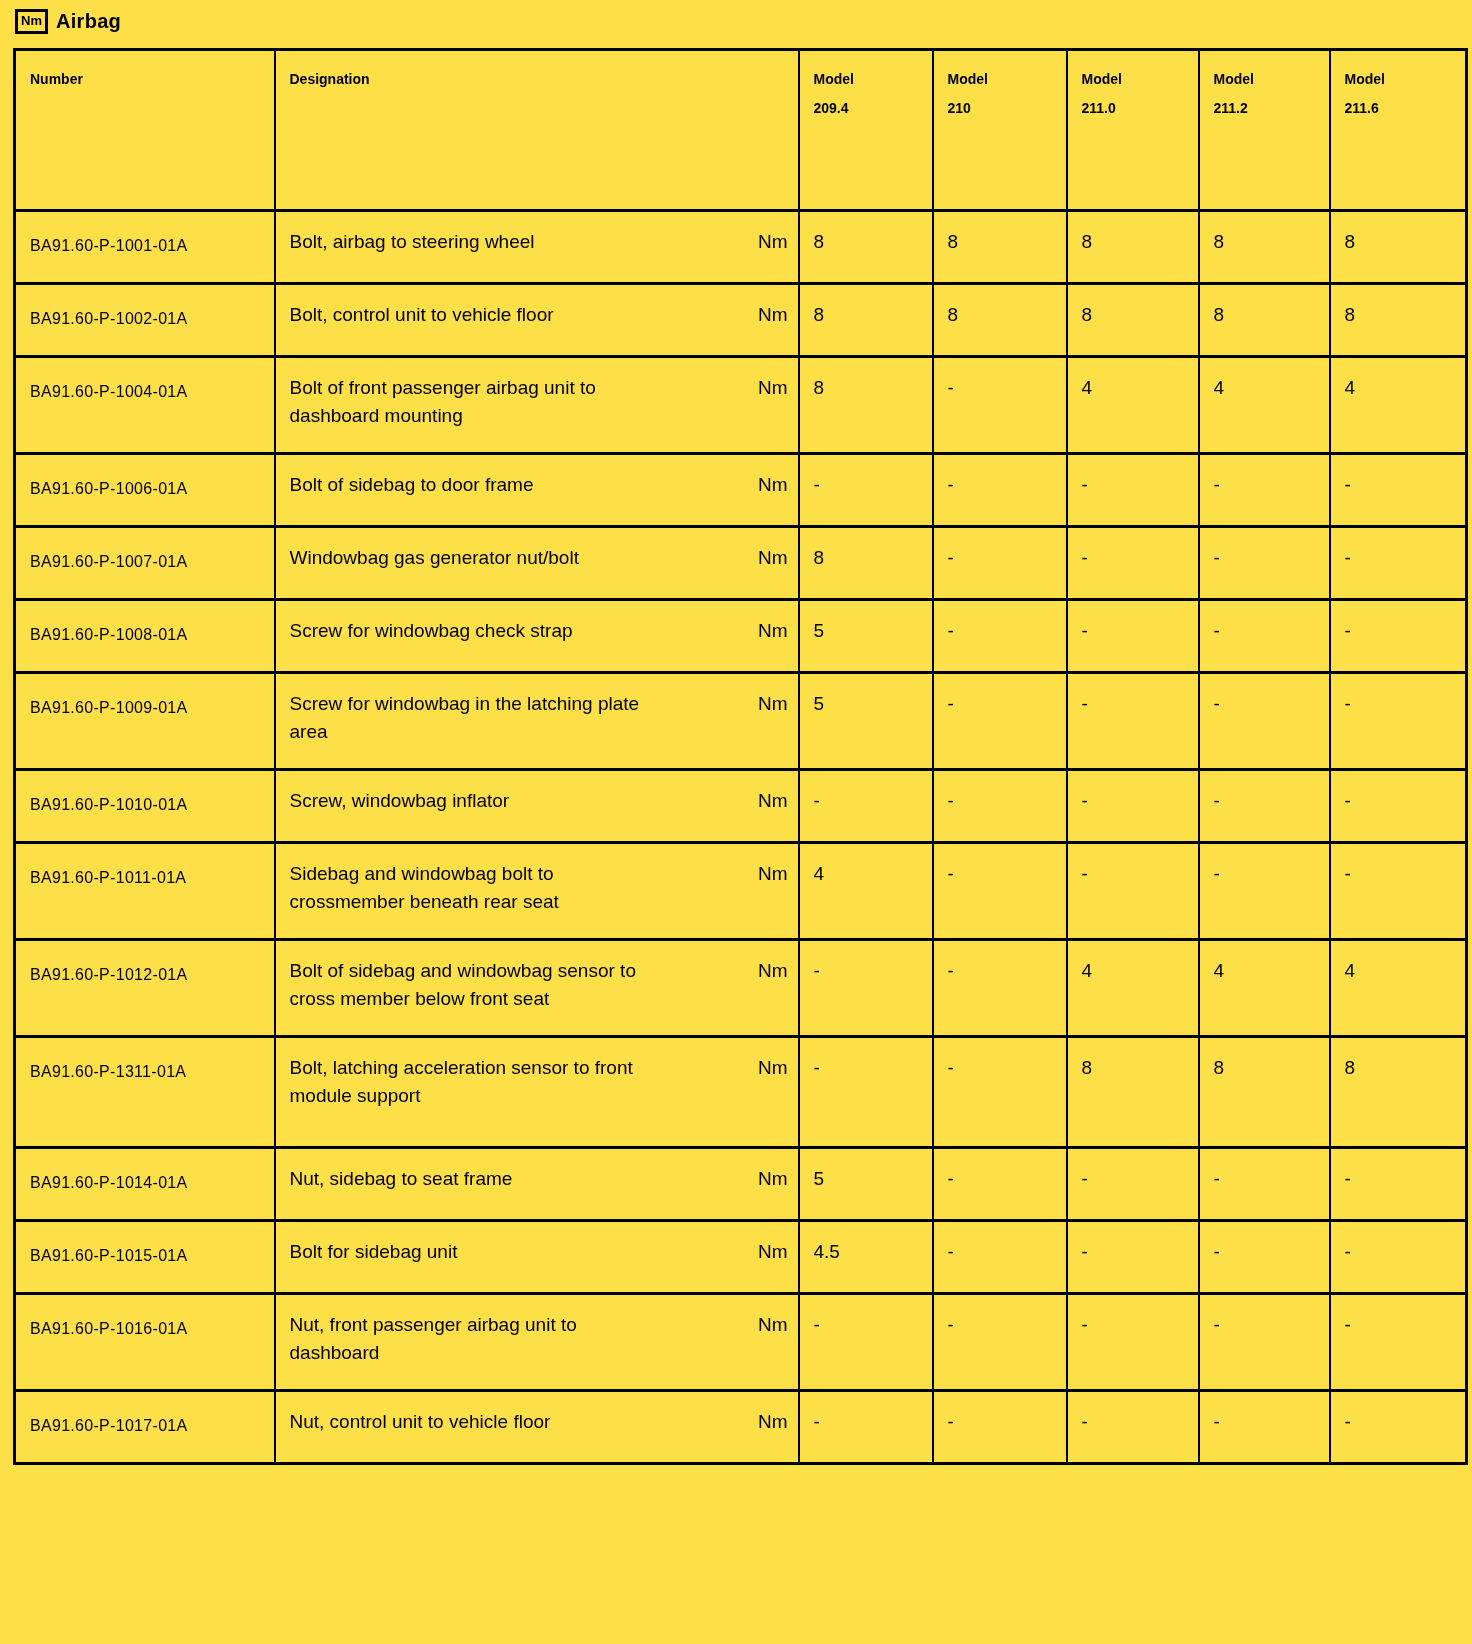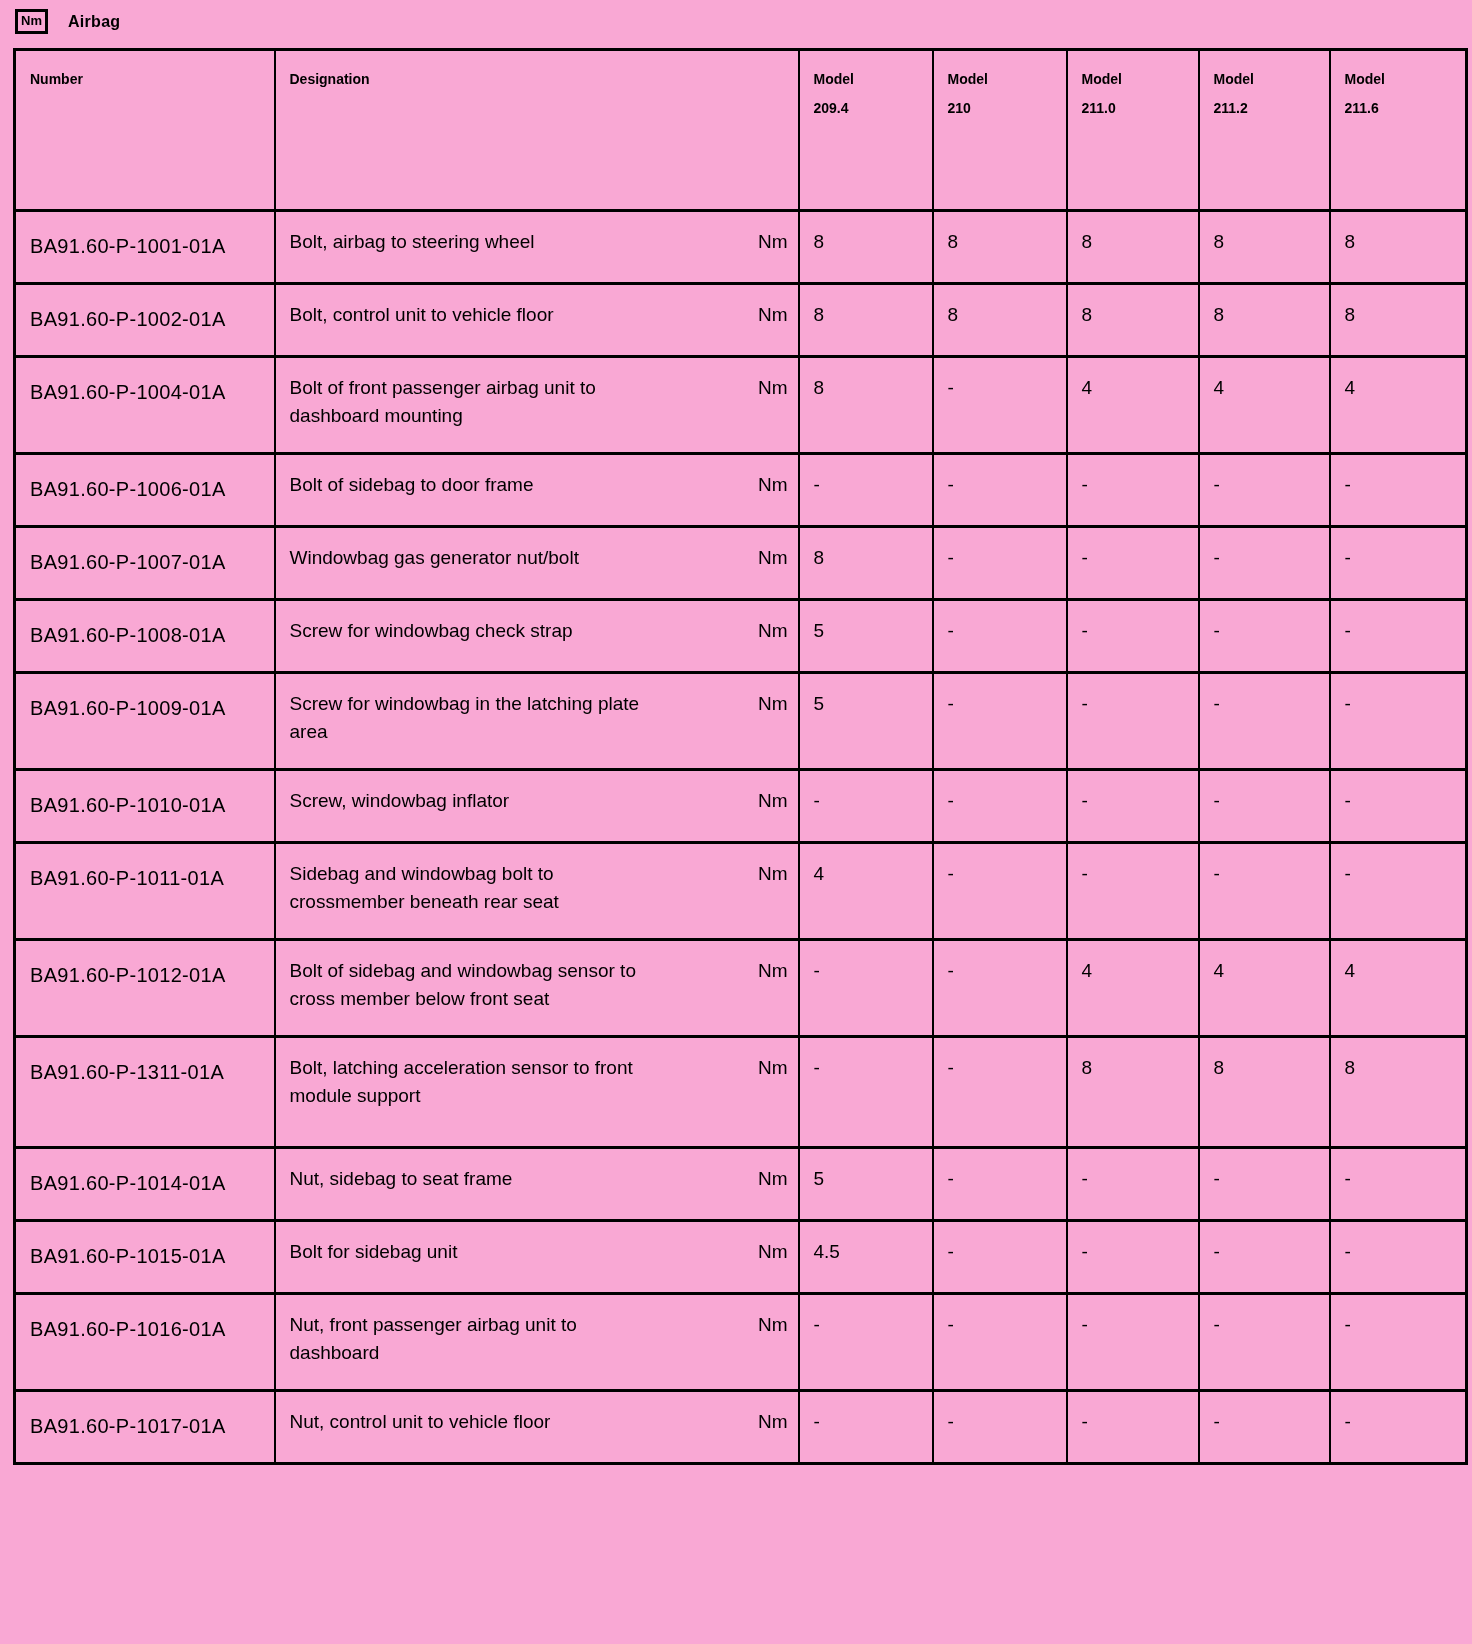--- a/index.html
+++ b/index.html
@@ -6,41 +6,41 @@
   html, body {
     margin: 0;
     background: #ffffff;
     color: #000000;
     font-family: "Liberation Sans", "DejaVu Sans", sans-serif;
   }
   .page {
     width: 1472px;
     height: 1644px;
     padding: 8px 0 0 13px;
-    background: #f9a8d4;
+    background: #fde047;
     overflow: hidden;
   }
   .doc-header {
     display: flex;
     align-items: center;
     gap: 8px;
     margin: 0 0 13px 2px;
     height: 27px;
   }
   .nm-box {
     display: inline-block;
     border: 3px solid #000;
     font-weight: bold;
     font-size: 13px;
     line-height: 1.25;
     padding: 1px 3px;
   }
   .doc-title {
-    margin: 12px;
-    font-size: 16px;
+    margin: 0;
+    font-size: 20px;
     font-weight: bold;
     letter-spacing: 0.3px;
   }
   table.spec {
     border-collapse: collapse;
     table-layout: fixed;
     width: 1452px;
     border: 3px solid #000;
   }
   .spec th, .spec td {
@@ -57,21 +57,21 @@
     font-weight: bold;
     line-height: 29px;
     white-space: pre-line;
   }
   .spec td {
     padding: 16px 10px 22px 14px;
     font-size: 19px;
     line-height: 28px;
   }
   .spec td.num {
-    font-size: 20px;
+    font-size: 16px;
     letter-spacing: 0.3px;
     padding-top: 20px;
   }
   .des-wrap {
     display: flex;
     justify-content: space-between;
     align-items: flex-start;
     gap: 20px;
   }
   .des-text { white-space: pre-line; }

